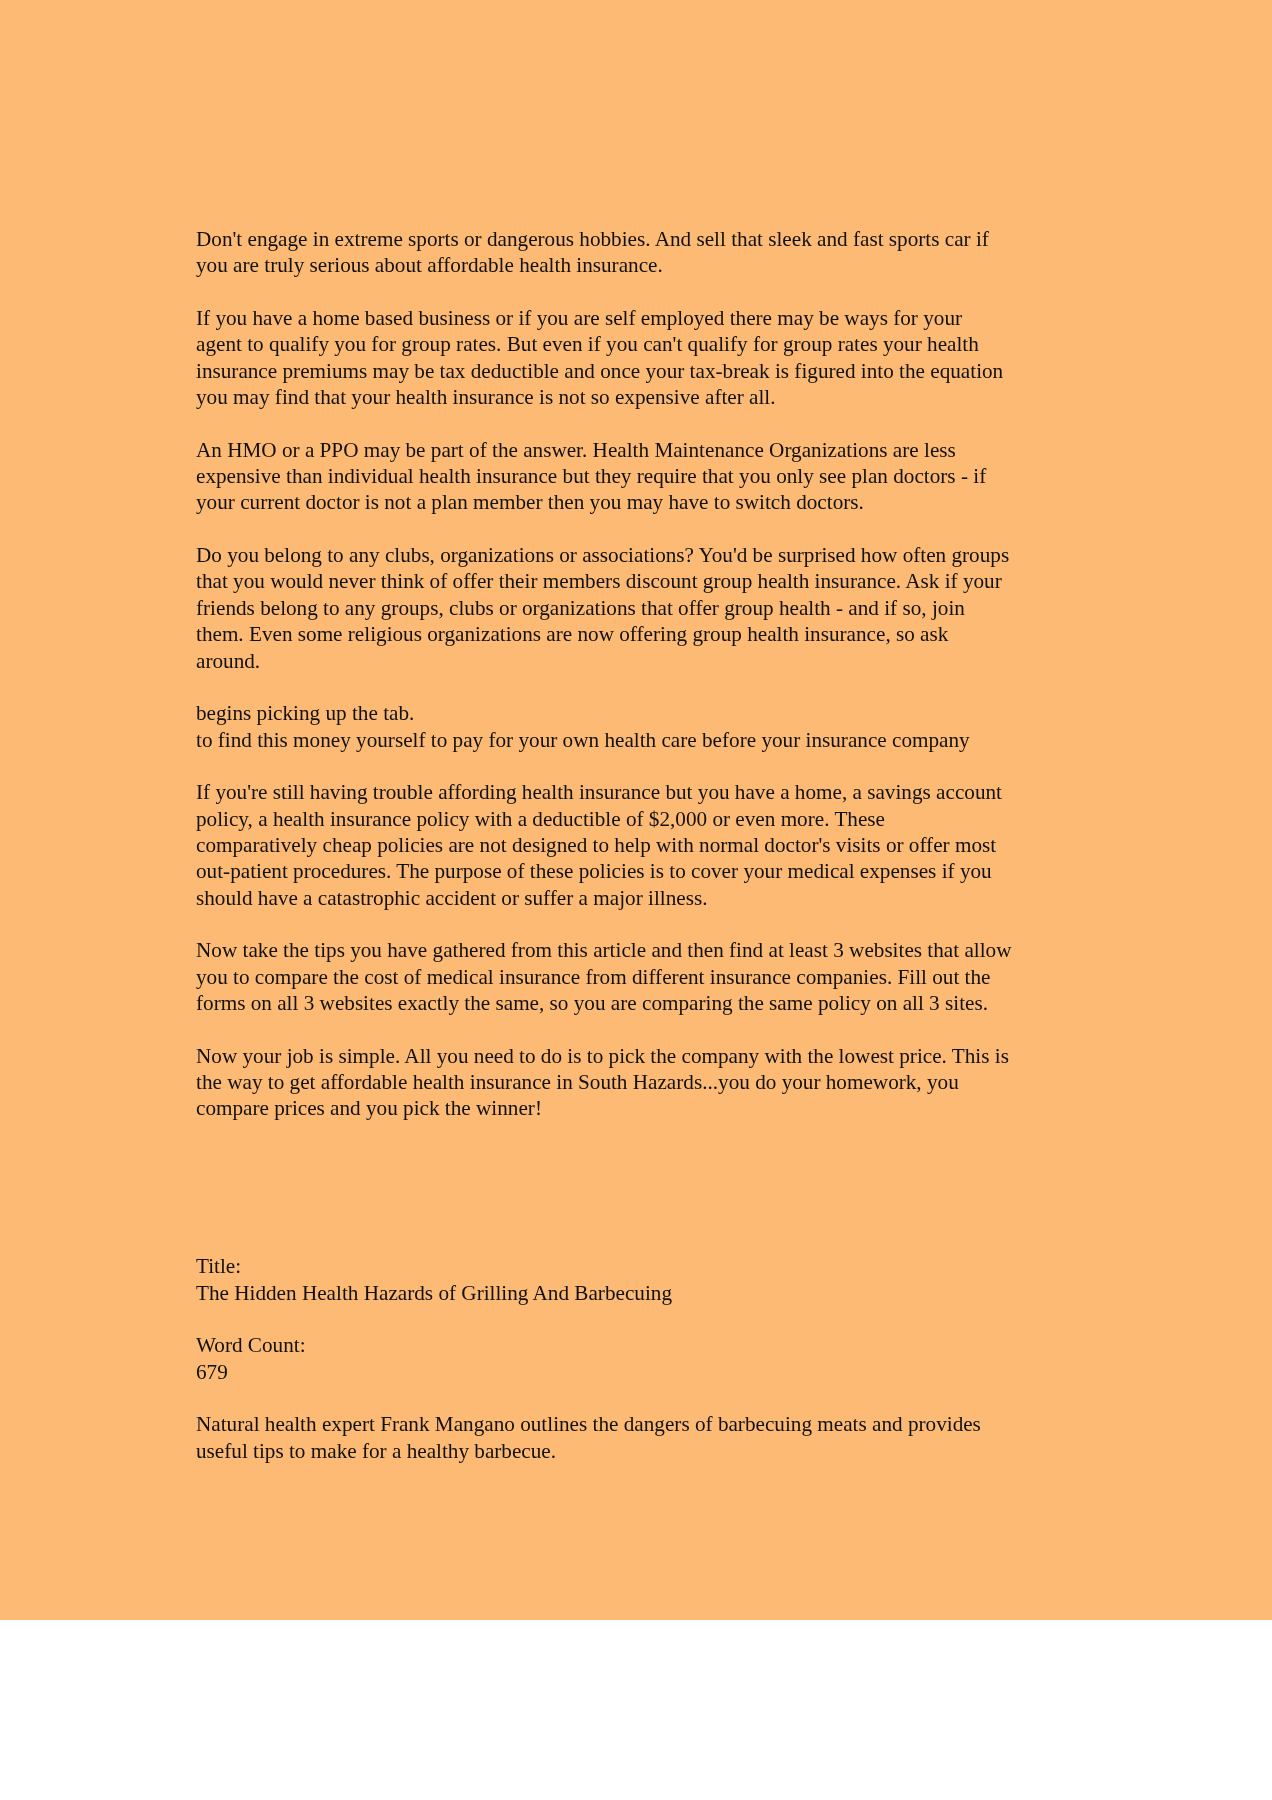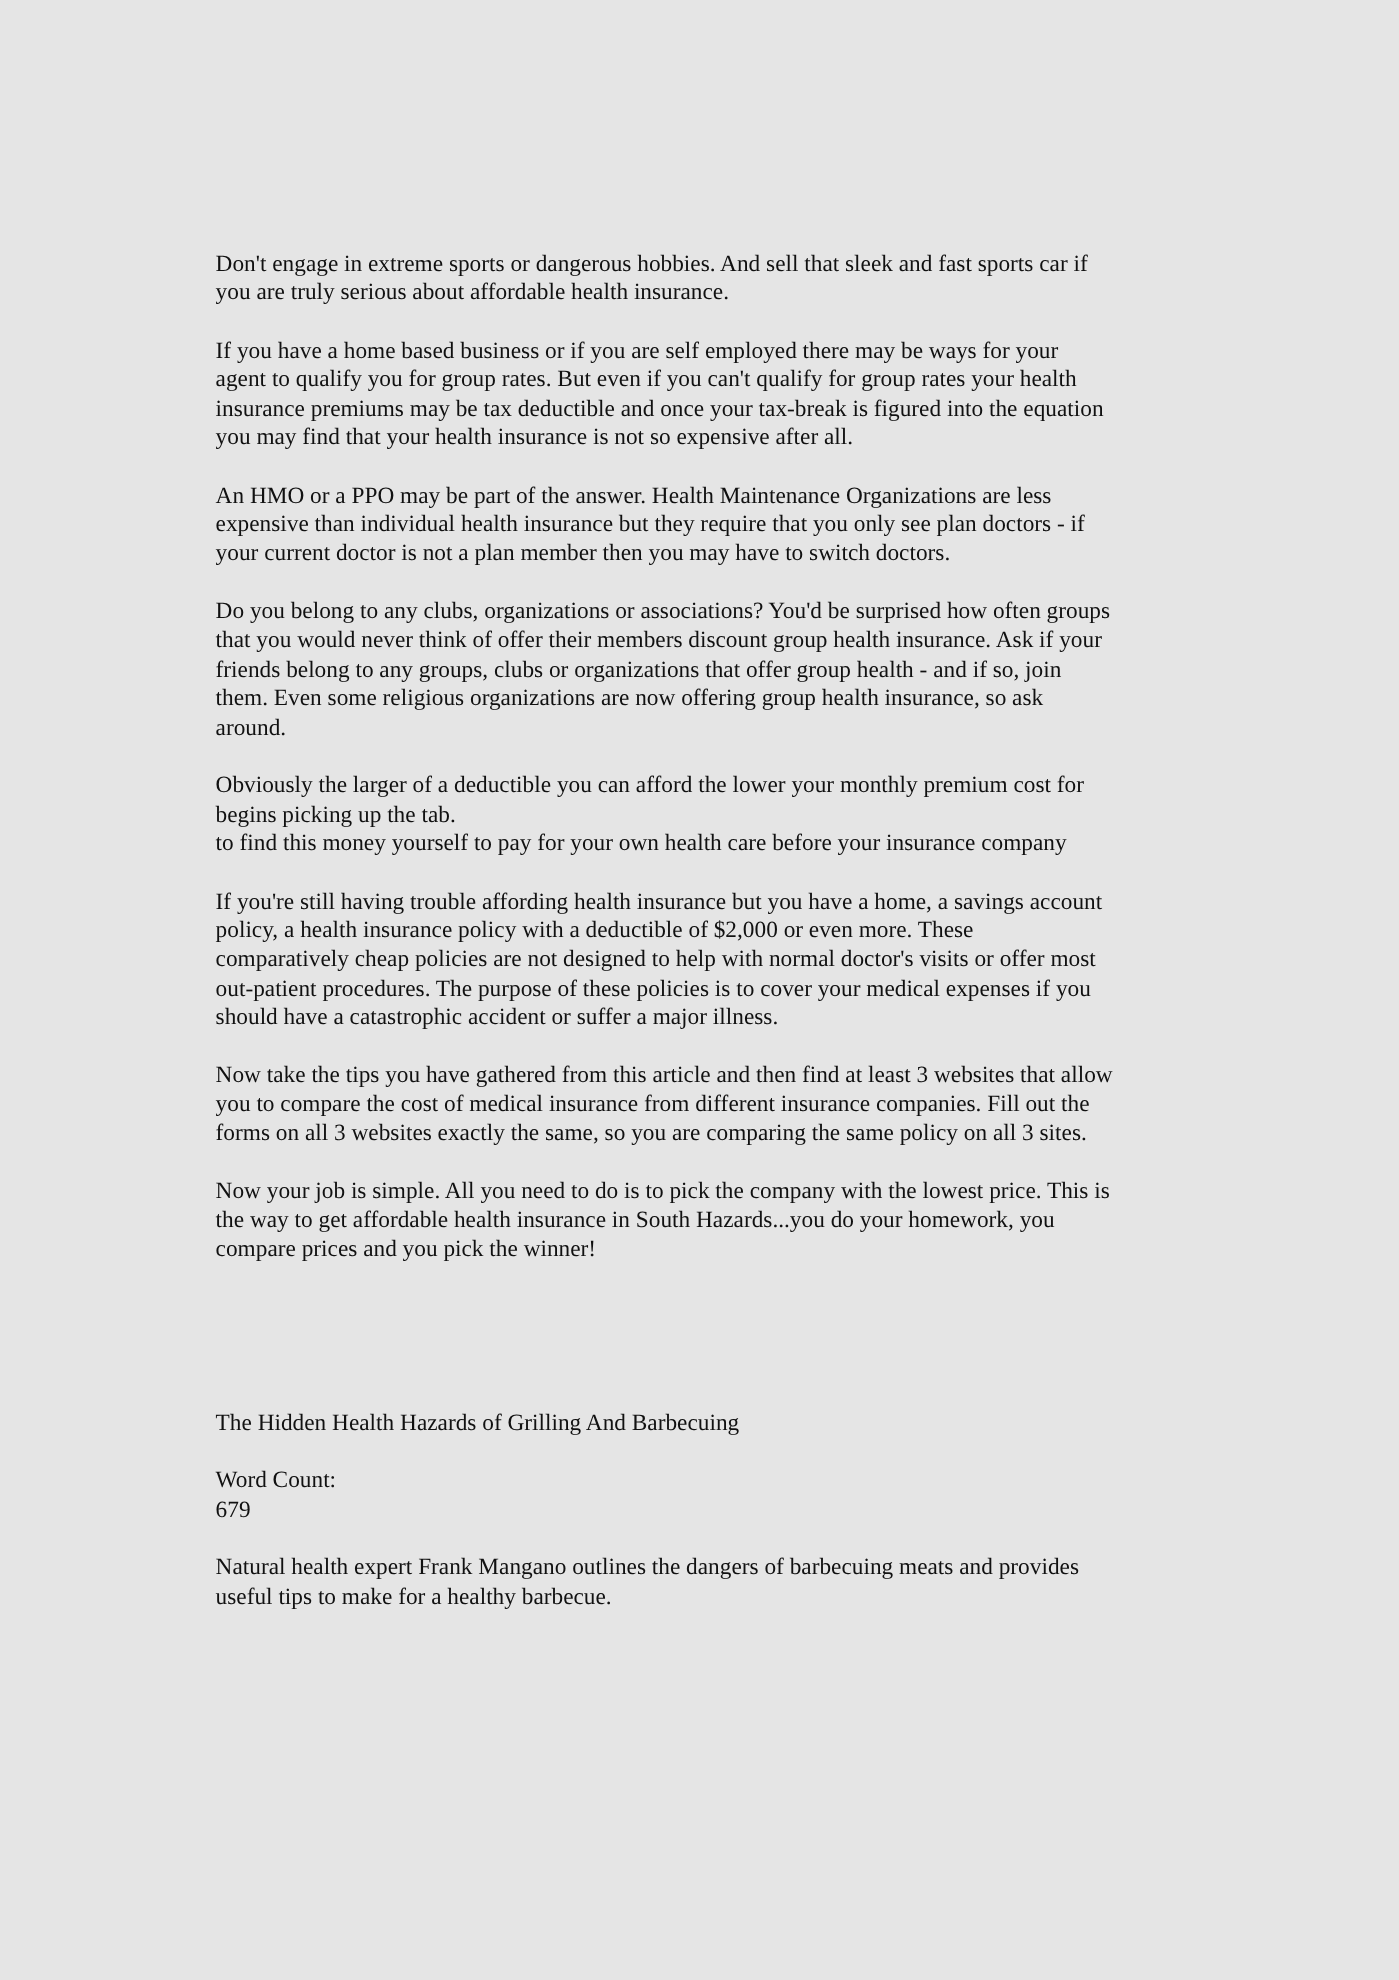--- a/index.html
+++ b/index.html
@@ -11,22 +11,22 @@
       width: 1272px;
       height: 1800px;
       position: relative;
       overflow: hidden;
     }
     .page {
       position: absolute;
       left: 0;
       top: 0;
       width: 1272px;
-      height: 1800px;
-      background: #e5e5e5;
+      height: 1620px;
+      background: #fdba74;
     }
     .text-block {
       position: absolute;
       left: 196px;
       top: 226px;
       width: 900px;
       font-family: "Liberation Serif", "DejaVu Serif", serif;
       font-size: 21.2px;
       line-height: 26.35px;
       color: #111111;
@@ -73,21 +73,20 @@
 
     <p class="para">
       <span class="line">Do you belong to any clubs, organizations or associations? You'd be surprised how often groups</span>
       <span class="line">that you would never think of offer their members discount group health insurance. Ask if your</span>
       <span class="line">friends belong to any groups, clubs or organizations that offer group health - and if so, join</span>
       <span class="line">them. Even some religious organizations are now offering group health insurance, so ask</span>
       <span class="line">around.</span>
     </p>
 
     <p class="para">
-      <span class="line">Obviously the larger of a deductible you can afford the lower your monthly premium cost for</span>
       <span class="line">begins picking up the tab.</span>
       <span class="line">to find this money yourself to pay for your own health care before your insurance company</span>
     </p>
 
     <p class="para">
       <span class="line">If you're still having trouble affording health insurance but you have a home, a savings account</span>
       <span class="line">policy, a health insurance policy with a deductible of $2,000 or even more. These</span>
       <span class="line">comparatively cheap policies are not designed to help with normal doctor's visits or offer most</span>
       <span class="line">out-patient procedures. The purpose of these policies is to cover your medical expenses if you</span>
       <span class="line">should have a catastrophic accident or suffer a major illness.</span>
@@ -101,20 +100,21 @@
 
     <p class="para">
       <span class="line">Now your job is simple. All you need to do is to pick the company with the lowest price. This is</span>
       <span class="line">the way to get affordable health insurance in South Hazards...you do your homework, you</span>
       <span class="line">compare prices and you pick the winner!</span>
     </p>
 
     <div class="spacer-gap"></div>
 
     <div class="meta">
+      <span class="line">Title:</span>
       <span class="line">The Hidden Health Hazards of Grilling And Barbecuing</span>
     </div>
 
     <div class="meta">
       <span class="line">Word Count:</span>
       <span class="line">679</span>
     </div>
 
     <div class="meta">
       <span class="line">Natural health expert Frank Mangano outlines the dangers of barbecuing meats and provides</span>

